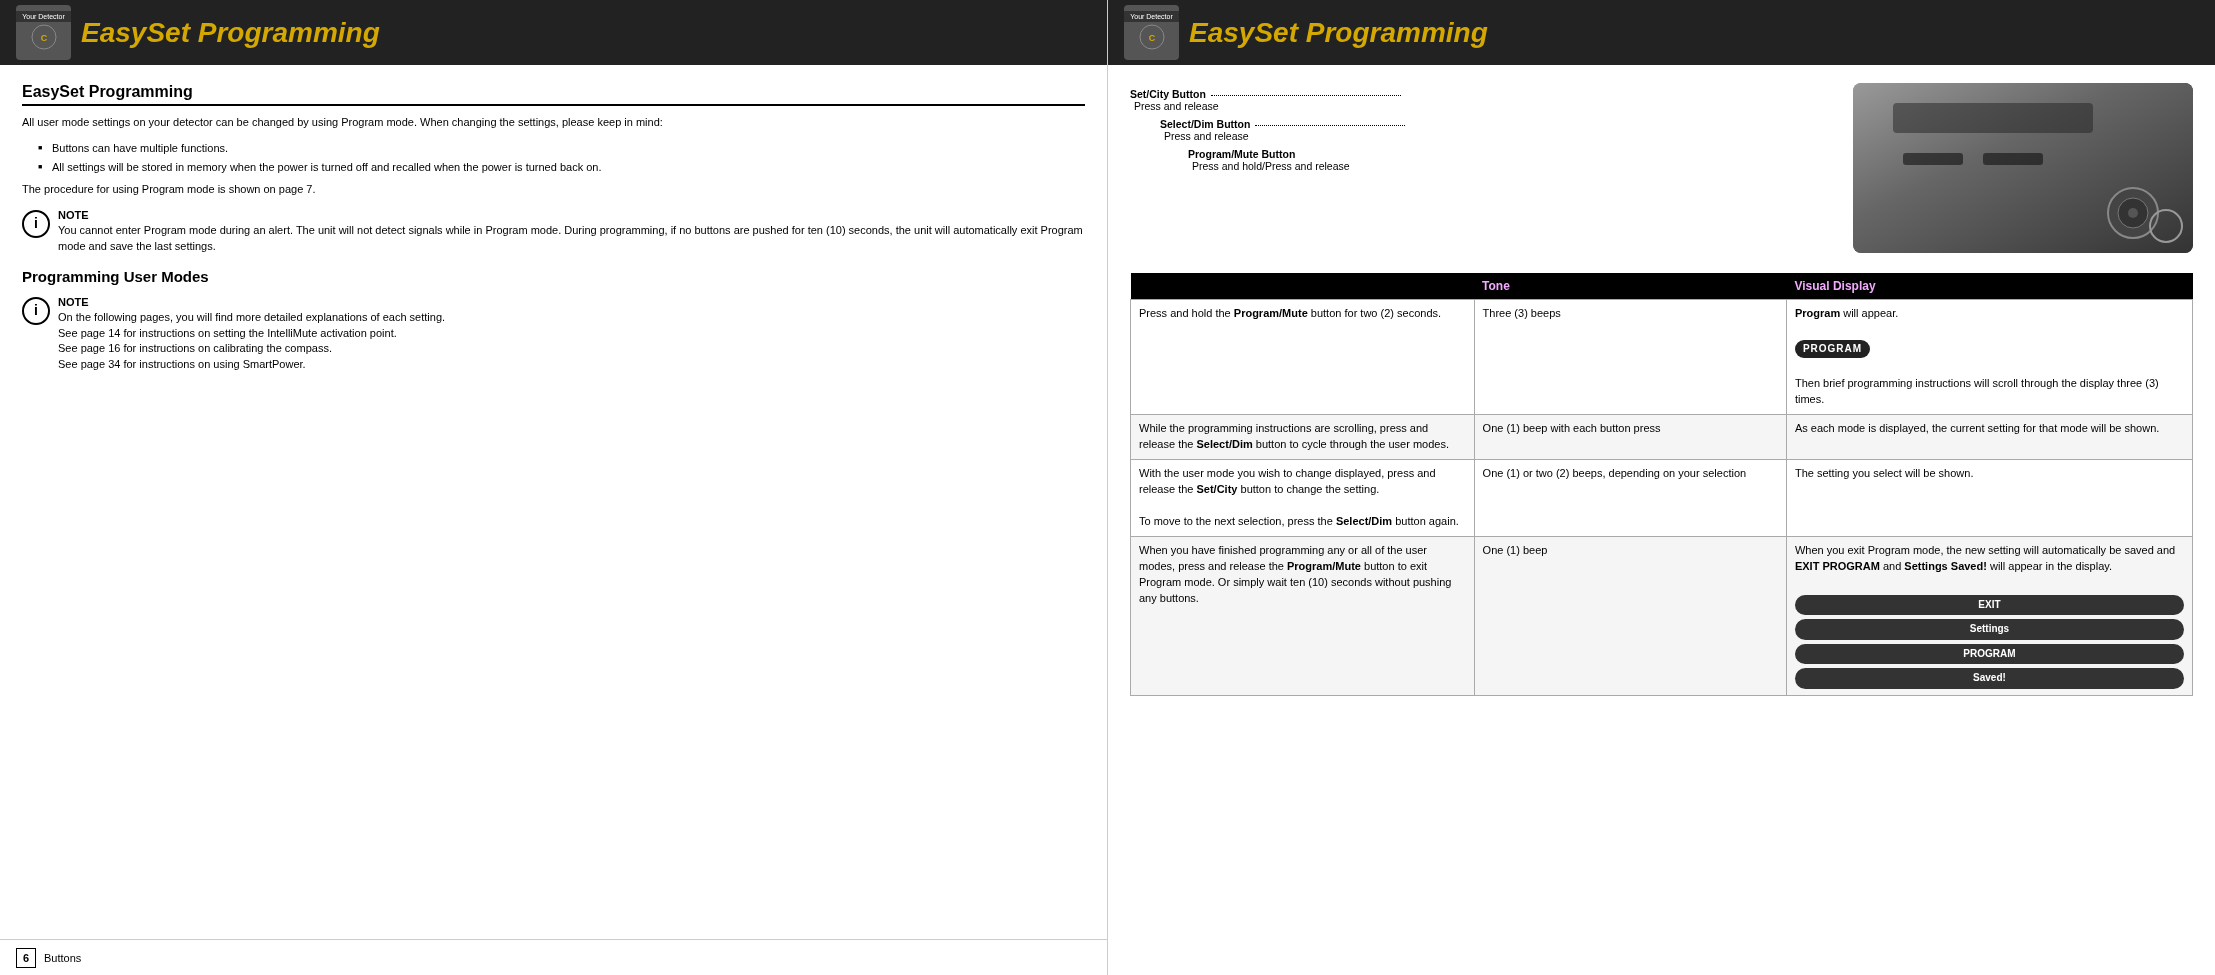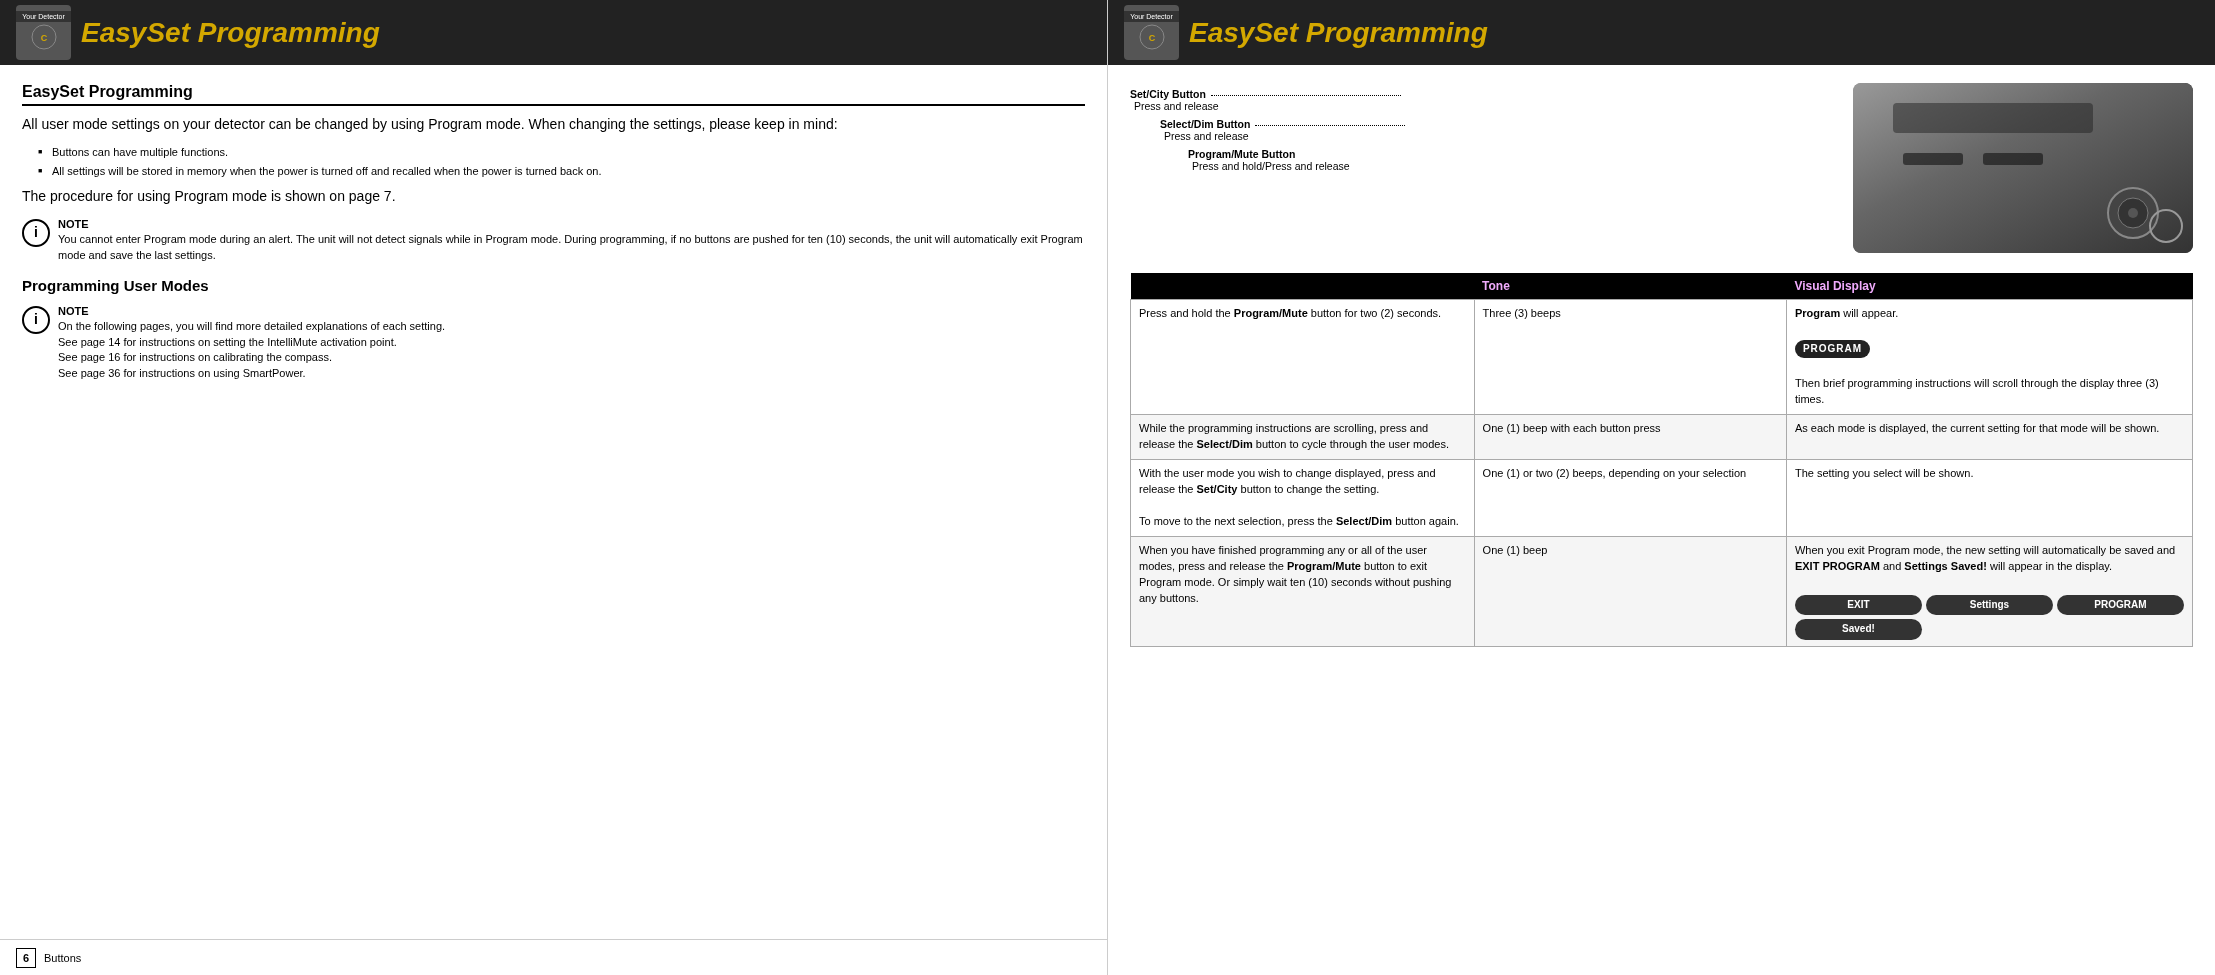--- a/index.html
+++ b/index.html
@@ -76,21 +76,21 @@
 
     
     .section-title {
       font-size: 16px;
       font-weight: bold;
       border-bottom: 2px solid #000;
       padding-bottom: 3px;
       margin-bottom: 8px;
     }
     .section-body {
-      font-size: 14px;
+      font-size: 11px;
       line-height: 1.5;
       margin-bottom: 10px;
     }
     .bullet-list {
       list-style: none;
       padding-left: 16px;
       margin: 6px 0;
     }
     .bullet-list li {
       position: relative;
@@ -227,21 +227,21 @@
       border-radius: 12px;
       font-size: 10px;
       font-weight: bold;
       letter-spacing: 1px;
       margin: 2px 0;
     }
     .display-badge.dark { background: #222; }
 
     .exit-program-display {
       display: grid;
-      grid-template-columns: 1fr 1fr 1fr;
+      grid-template-columns: 1fr;
       gap: 4px;
       margin-top: 4px;
     }
     .exit-badge {
       background: #333;
       color: #fff;
       text-align: center;
       padding: 3px 6px;
       border-radius: 12px;
       font-size: 10px;
@@ -296,21 +296,21 @@
 
       <div class="subsection-title">Programming User Modes</div>
 
       <div class="note-box">
         <div class="note-icon">i</div>
         <div class="note-content">
           <div class="note-label">NOTE</div>
           <div>On the following pages, you will find more detailed explanations of each setting.</div>
           <div>See page 14 for instructions on setting the IntelliMute activation point.</div>
           <div>See page 16 for instructions on calibrating the compass.</div>
-          <div>See page 36 for instructions on using SmartPower.</div>
+          <div>See page 34 for instructions on using SmartPower.</div>
         </div>
       </div>
     </div>
 
     <div class="page-footer">
       <div class="page-num">6</div>
       <span>Buttons</span>
     </div>
   </div>
 

